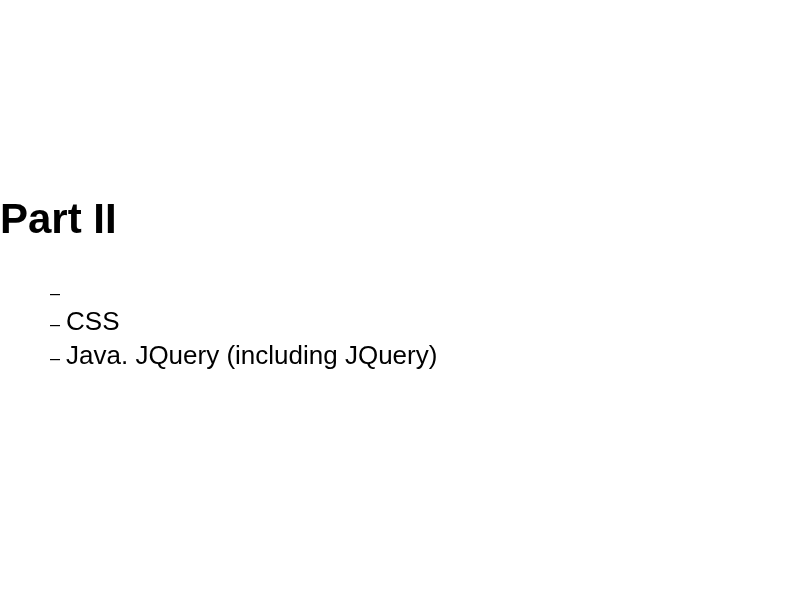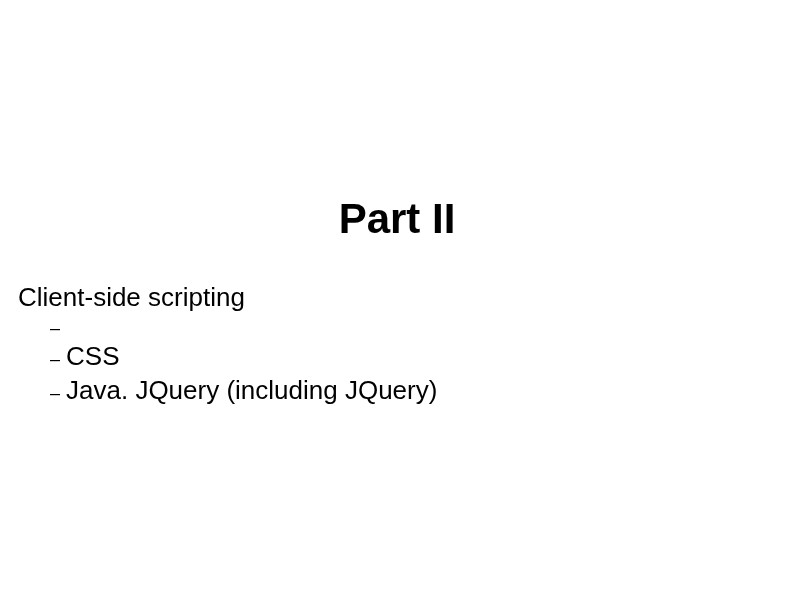--- a/index.html
+++ b/index.html
@@ -13,21 +13,21 @@
       background: #ffffff;
       font-family: Verdana, Geneva, sans-serif;
       color: #000000;
       position: relative;
     }
     .title {
       position: absolute;
       top: 195px;
       left: 0;
       width: 100%;
-      text-align: center;
+      text-align: left;
       font-size: 42px;
       font-weight: bold;
     }
     .content {
       position: absolute;
       top: 282px;
       left: 18px;
     }
     .section-heading {
       font-size: 26px;
@@ -48,21 +48,20 @@
       display: inline-block;
       vertical-align: middle;
     }
   </style>
 </head>
 <body>
 
 <h1 class="title">Part II</h1>
 
 <div class="content">
-  <div class="section-heading">Client-side scripting</div>
   <div class="list-item">
     <span class="dash">–</span>
   </div>
   <div class="list-item">
     <span class="dash">–</span>
     <span>CSS</span>
   </div>
   <div class="list-item">
     <span class="dash">–</span>
     <span>Java. JQuery (including JQuery)</span>

